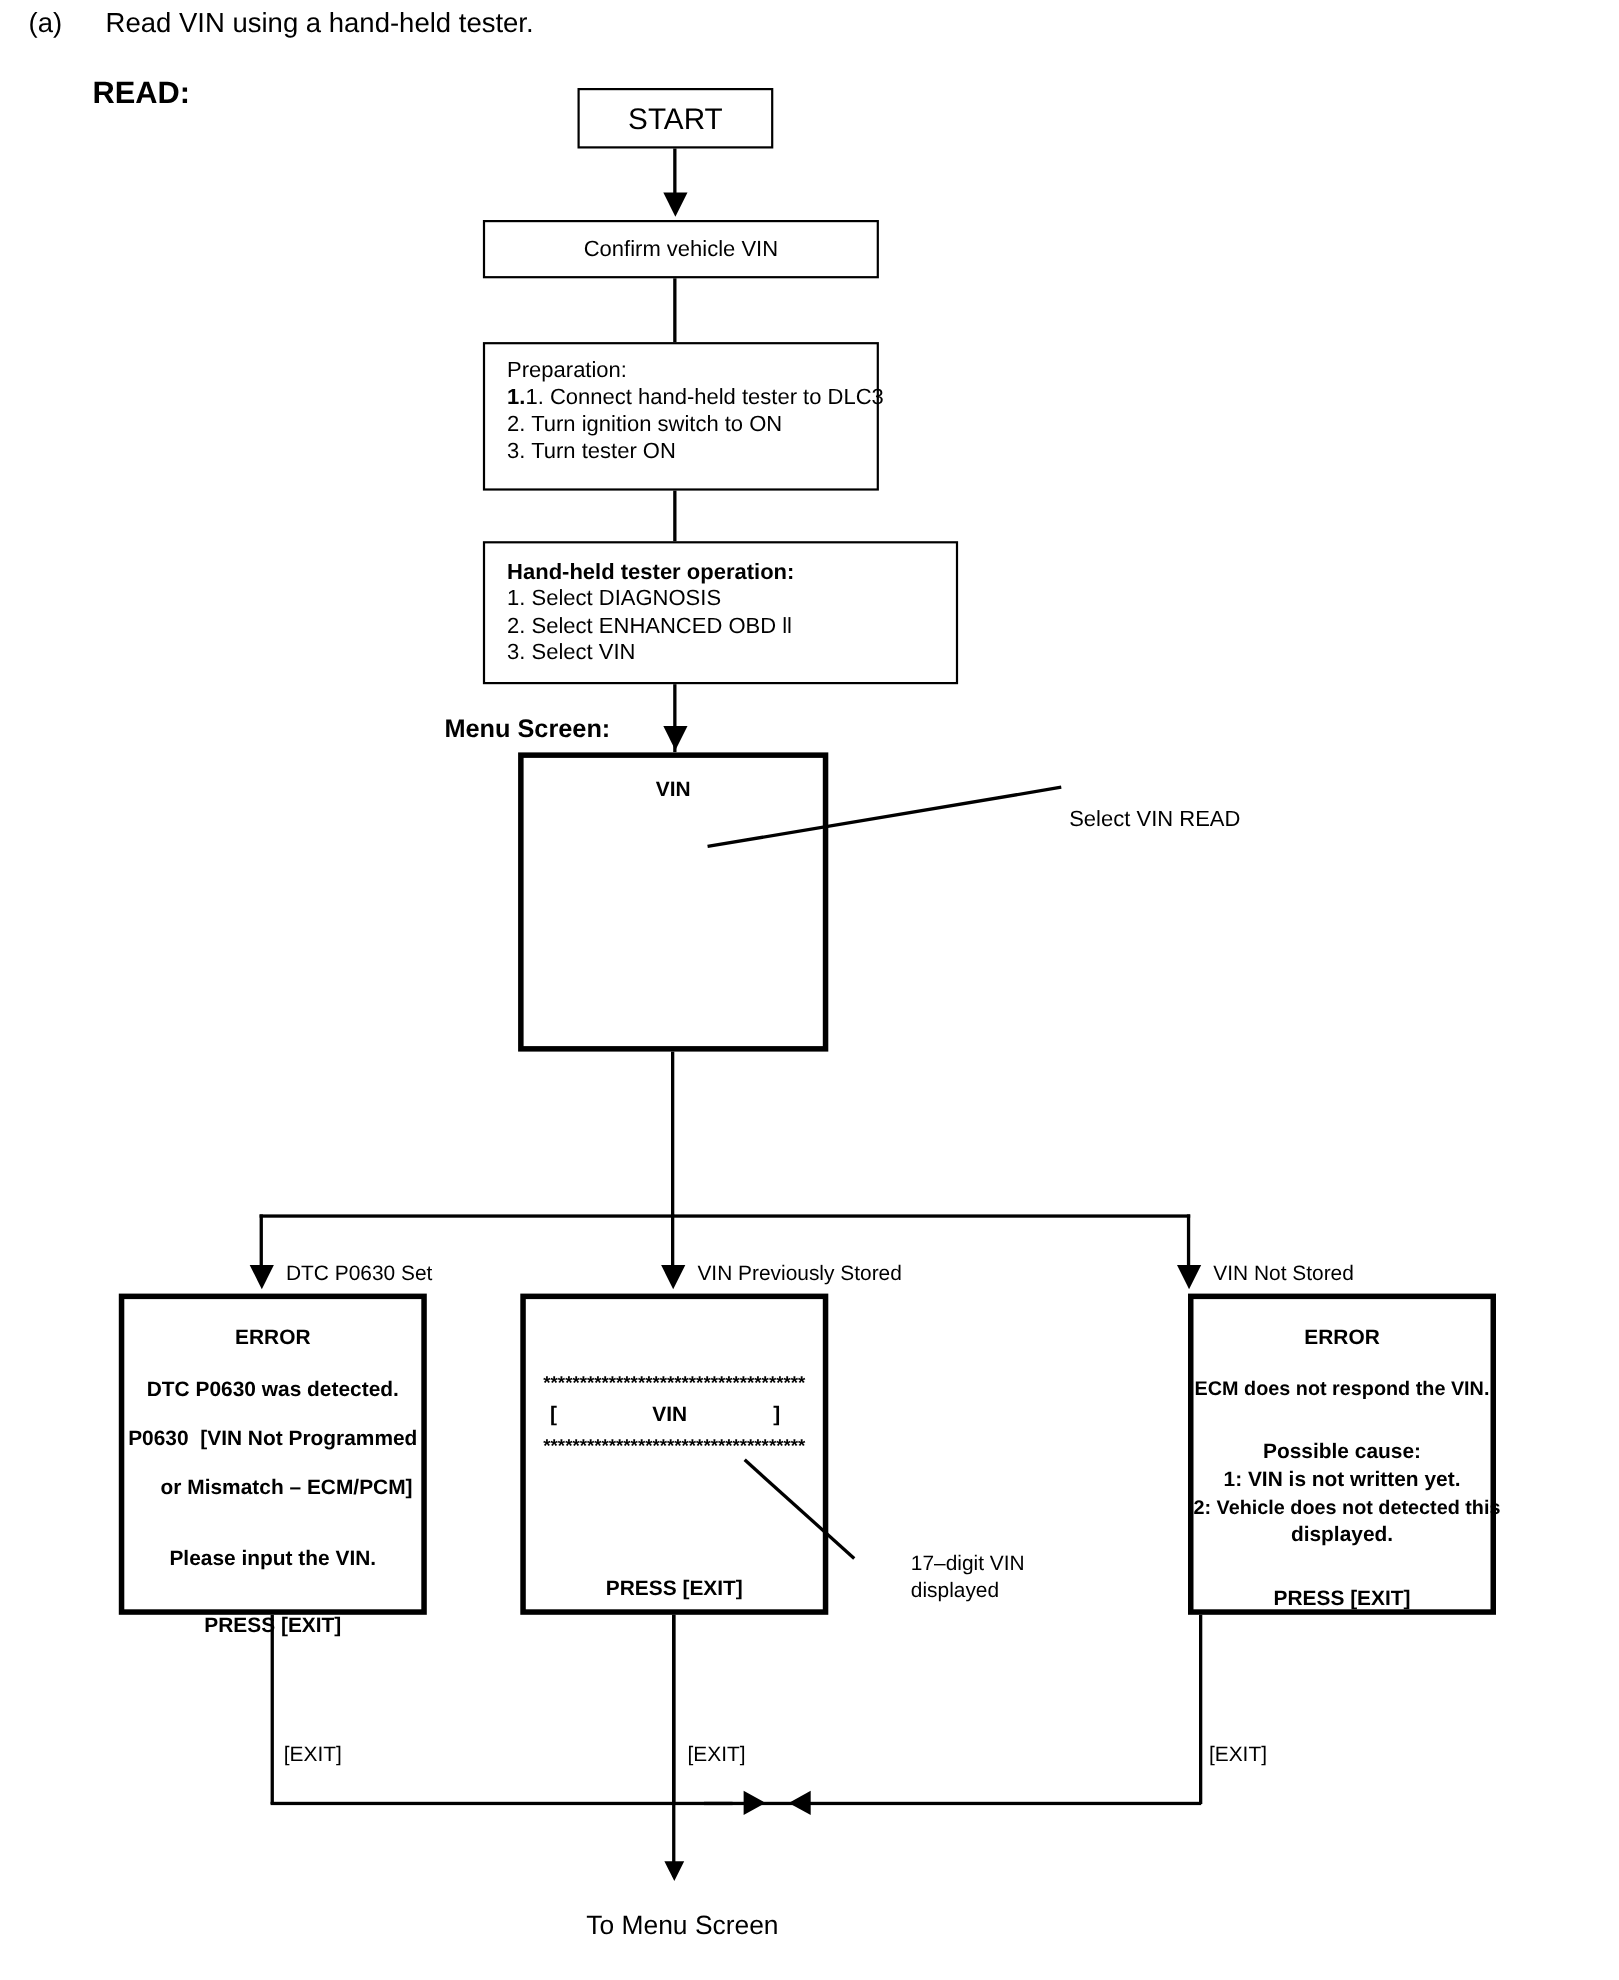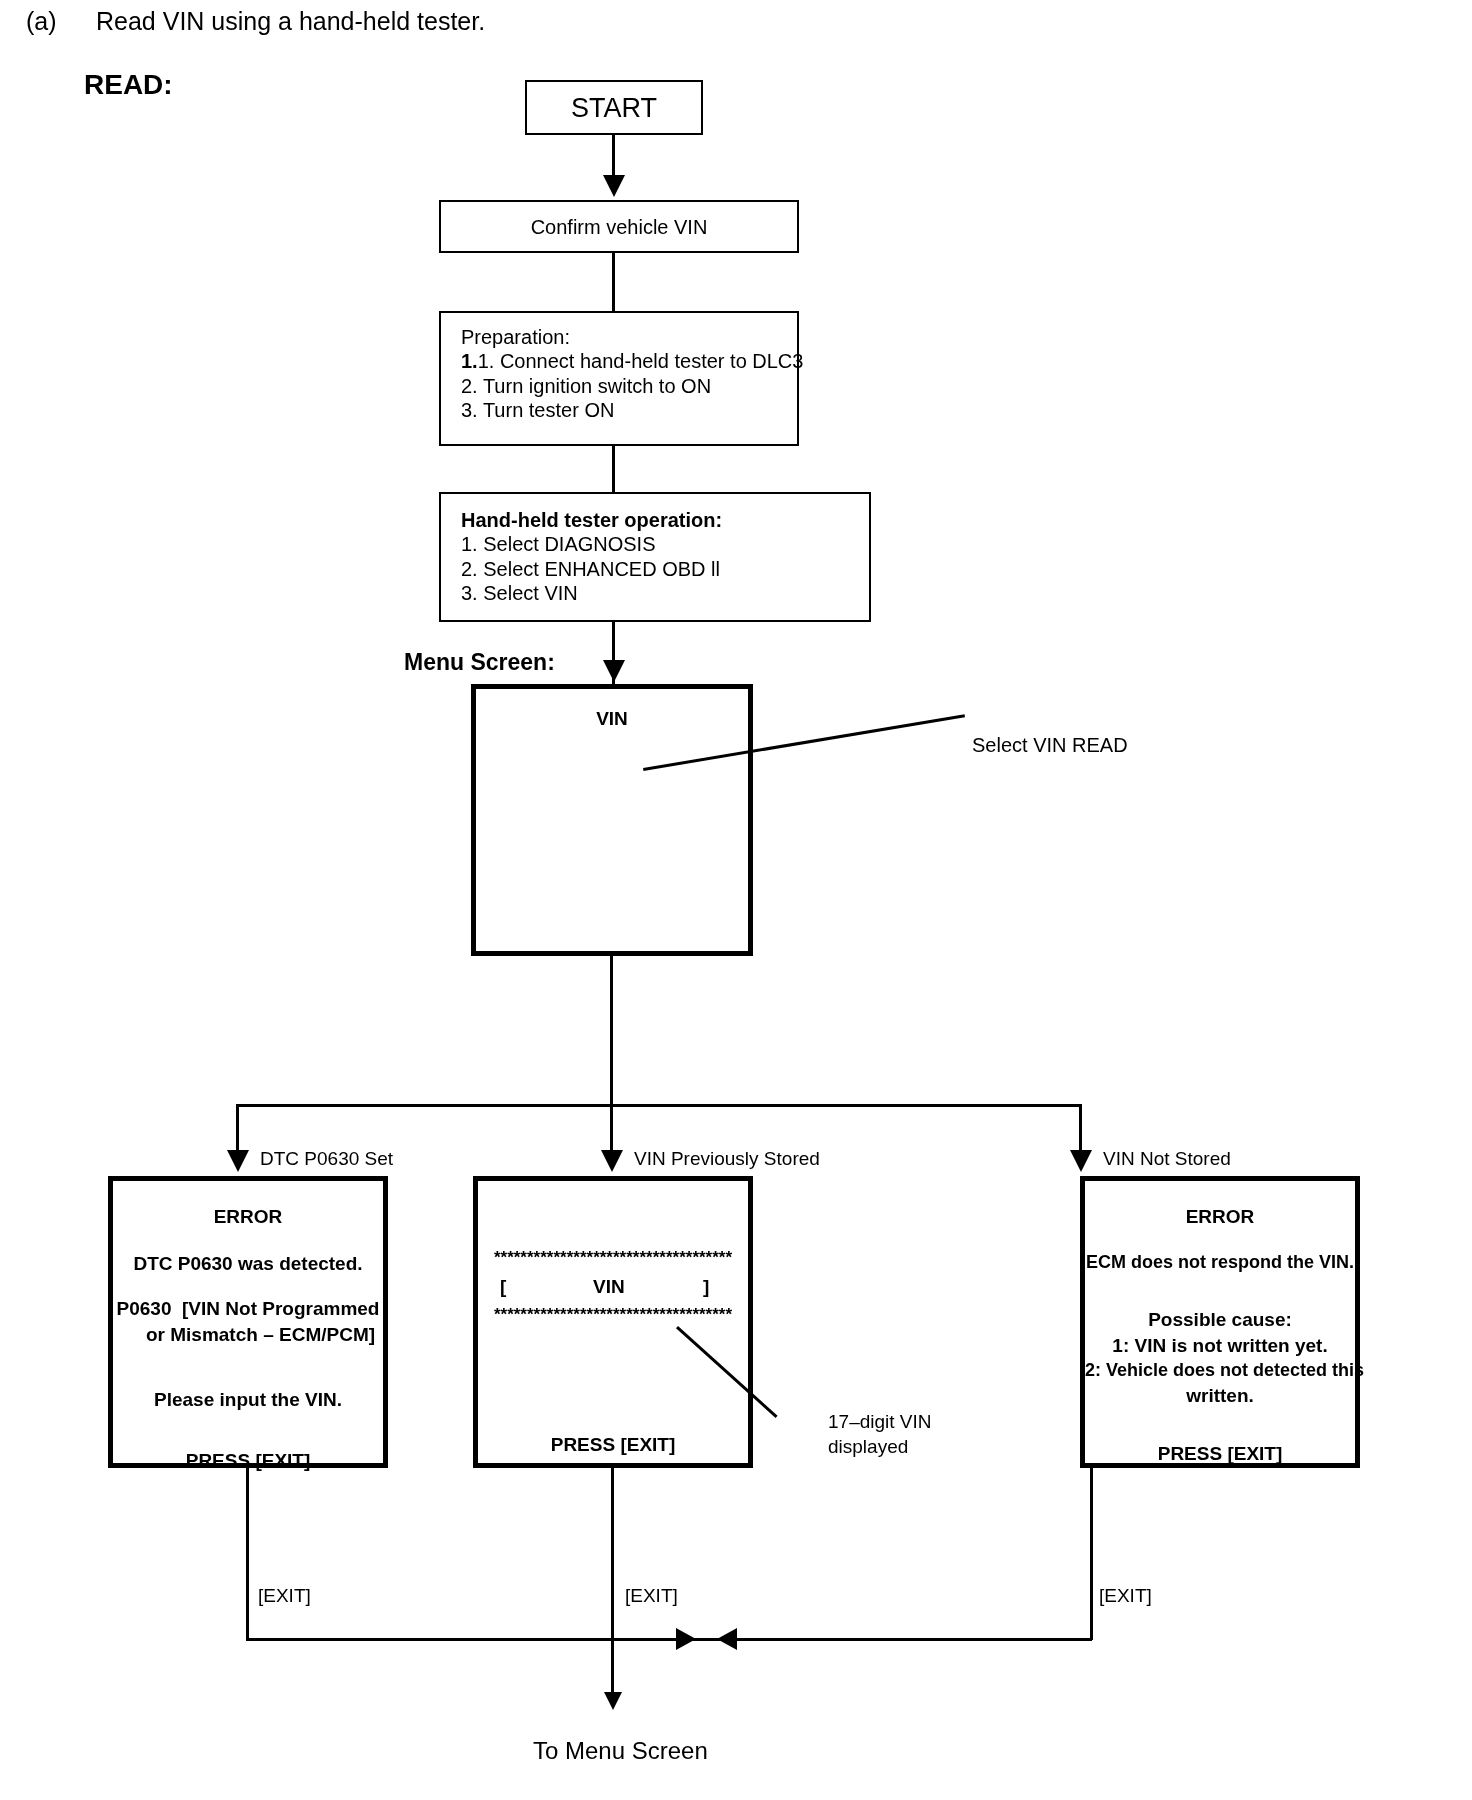--- a/index.html
+++ b/index.html
@@ -97,21 +97,21 @@
 <div class="abs arrow-d" style="left:1070px;top:1150px;"></div>
 
 <div class="abs txt t-small" style="left:260px;top:1147px;">DTC P0630 Set</div>
 <div class="abs txt t-small" style="left:634px;top:1147px;">VIN Previously Stored</div>
 <div class="abs txt t-small" style="left:1103px;top:1147px;">VIN Not Stored</div>
 
 <div class="abs scr" style="left:108px;top:1176px;width:280px;height:292px;">
   <div class="txt t-err ctr" style="margin-top:24px;">ERROR</div>
   <div class="txt t-err ctr" style="margin-top:24px;">DTC P0630 was detected.</div>
   <div class="txt t-err ctr" style="margin-top:22px;">P0630  [VIN Not Programmed</div>
-  <div class="txt t-err ctr" style="margin-top:2px;padding-left:25px;">or Mismatch – ECM/PCM]</div>
+  <div class="txt t-err ctr" style="margin-top:20px;padding-left:25px;">or Mismatch – ECM/PCM]</div>
   <div class="txt t-err ctr" style="margin-top:42px;">Please input the VIN.</div>
   <div class="txt t-err ctr" style="margin-top:38px;">PRESS [EXIT]</div>
 </div>
 
 <div class="abs scr" style="left:473px;top:1176px;width:280px;height:292px;">
   <div class="txt t-ast ctr" style="margin-top:67px;">************************************</div>
   <div style="margin-top:6px;position:relative;height:26px;">
     <span class="txt t-err" style="position:absolute;left:22px;">[</span>
     <span class="txt t-err" style="position:absolute;left:115px;">VIN</span>
     <span class="txt t-err" style="position:absolute;left:225px;">]</span>
@@ -123,21 +123,21 @@
 <div class="abs leader" style="left:678px;top:1326px;width:134px;transform:rotate(42deg);"></div>
 <div class="abs txt t-small" style="left:828px;top:1410px;">17–digit VIN</div>
 <div class="abs txt t-small" style="left:828px;top:1435px;">displayed</div>
 
 <div class="abs scr" style="left:1080px;top:1176px;width:280px;height:292px;">
   <div class="txt t-err ctr" style="margin-top:24px;">ERROR</div>
   <div class="txt t-err ctr" style="margin-top:24px;font-size:18px;">ECM does not respond the VIN.</div>
   <div class="txt t-err ctr" style="margin-top:34px;">Possible cause:</div>
   <div class="txt t-err ctr" style="margin-top:3px;">1: VIN is not written yet.</div>
   <div class="txt t-err ctr" style="margin-top:3px;font-size:18px;">2: Vehicle does not detected this</div>
-  <div class="txt t-err ctr" style="margin-top:2px;">written.</div>
+  <div class="txt t-err ctr" style="margin-top:2px;">displayed.</div>
   <div class="txt t-err ctr" style="margin-top:34px;">PRESS [EXIT]</div>
 </div>
 
 <div class="abs vline" style="left:246px;top:1468px;height:172px;"></div>
 <div class="abs vline" style="left:611px;top:1468px;height:172px;"></div>
 <div class="abs vline" style="left:1090px;top:1468px;height:172px;"></div>
 
 <div class="abs txt t-small" style="left:258px;top:1584px;">[EXIT]</div>
 <div class="abs txt t-small" style="left:625px;top:1584px;">[EXIT]</div>
 <div class="abs txt t-small" style="left:1099px;top:1584px;">[EXIT]</div>

